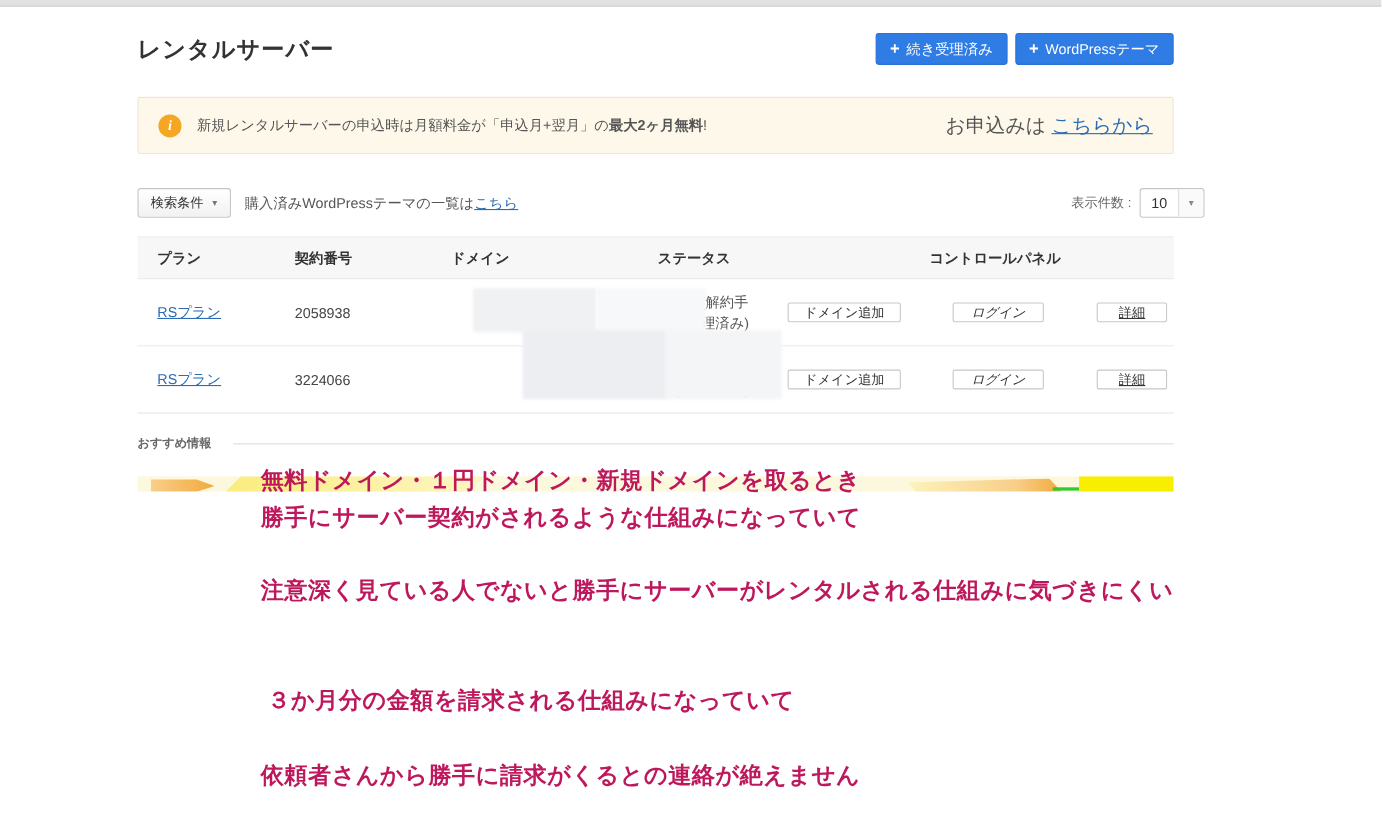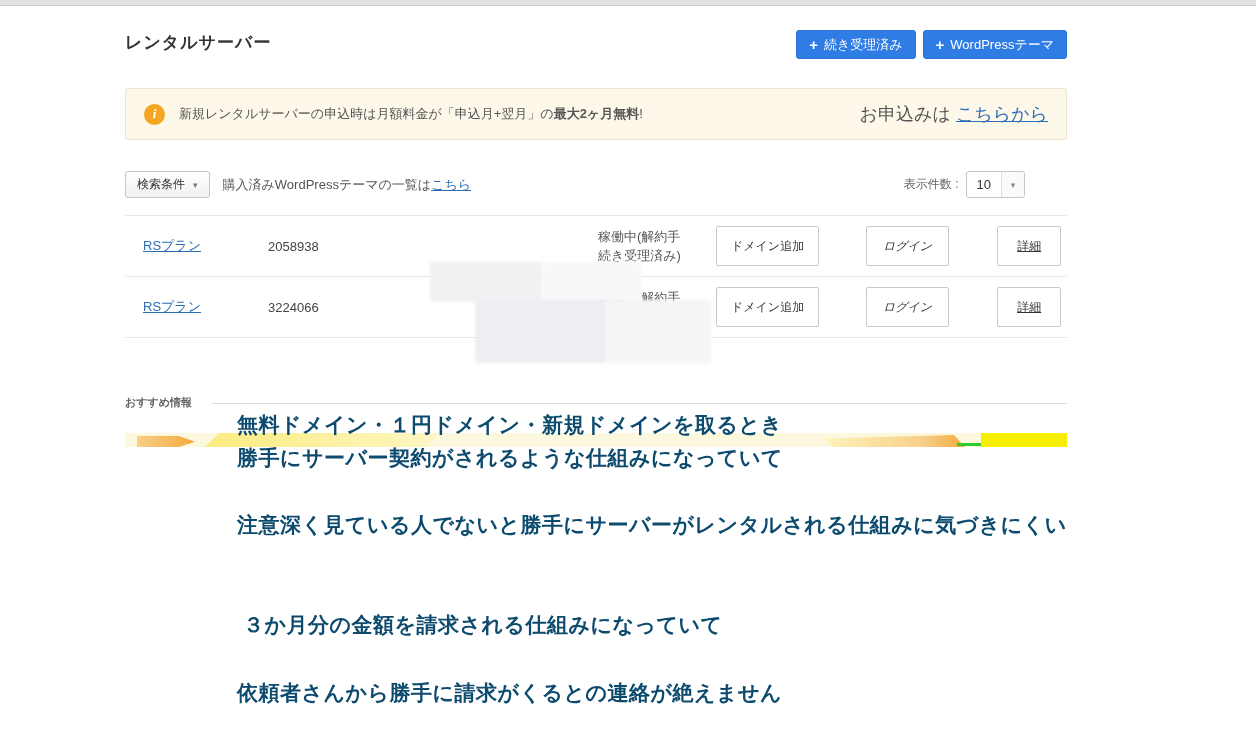--- a/index.html
+++ b/index.html
@@ -3,39 +3,39 @@
 <meta charset="utf-8">
 <style>
   * { margin:0; padding:0; box-sizing:border-box; }
   html,body { width:1256px; height:741px; background:#fff;
     font-family:"Liberation Sans","DejaVu Sans",sans-serif; }
   .screen { position:relative; width:1256px; height:741px; overflow:hidden; background:#fff; }
 
   .topbar { position:absolute; top:0; left:0; width:1256px; height:6px;
     background:#e2e2e2; border-bottom:1px solid #cdcdcd; }
 
-  .page-title { position:absolute; left:125px; top:31px; font-size:17px; font-weight:bold; color:#333; letter-spacing:1px; }
+  .page-title { position:absolute; left:125px; top:31px; font-size:21px; font-weight:bold; color:#333; letter-spacing:1px; }
 
   .hdr-buttons { position:absolute; top:30px; left:806px; width:261px; display:flex; gap:7px; justify-content:flex-end; }
   .btn-blue { height:29px; background:#2e7ce4; color:#fff; border:1px solid #2a72d4;
     border-radius:3px; font-size:13px; padding:0 12px; display:flex; align-items:center; gap:6px;
     cursor:pointer; font-family:inherit; white-space:nowrap; }
   .btn-blue .plus { font-weight:bold; font-size:15px; }
 
   .notice { position:absolute; left:125px; top:88px; width:942px; height:52px;
     background:#fdf8e9; border:1px solid #efe7cd; border-radius:2px;
     display:flex; align-items:center; }
   .info-icon { width:21px; height:21px; min-width:21px; border-radius:50%; background:#f5a623; color:#fff;
     display:flex; align-items:center; justify-content:center; font-size:13px; font-weight:bold;
     font-family:"Liberation Serif","DejaVu Serif",serif; font-style:italic; margin-left:18px; }
   .notice-text { margin-left:14px; font-size:13px; color:#555; }
   .notice-right { margin-left:auto; margin-right:18px; font-size:18px; color:#555; white-space:nowrap; }
   a.lnk { color:#2a6db5; text-decoration:underline; cursor:pointer; }
 
-  .filter-row { position:absolute; left:125px; top:171px; width:900px; height:27px;
+  .filter-row { position:absolute; left:125px; top:171px; width:970px; height:27px;
     display:flex; align-items:center; }
   .search-btn { height:27px; padding:0 11px; background:linear-gradient(#ffffff,#f1f1f1);
     border:1px solid #c6c6c6; border-radius:3px; font-size:12px; color:#333;
     display:flex; align-items:center; gap:8px; cursor:pointer; font-family:inherit; }
   .search-btn .chev { font-size:9px; color:#777; }
   .theme-text { margin-left:13px; font-size:13px; color:#555; }
   .count-area { margin-left:auto; display:flex; align-items:center; font-size:12px; color:#666;text-align:right; }
   .count-select { display:flex; height:27px; border:1px solid #c6c6c6; border-radius:3px;
     background:#fff; margin-left:7px; overflow:hidden; cursor:pointer; }
   .count-value { padding:0 10px; display:flex; align-items:center; font-size:13px; color:#333; }
@@ -47,21 +47,21 @@
   .trow { display:flex; align-items:center; border-bottom:1px solid #e6e6e6; }
   .thead { height:38px; background:#f7f7f7; font-size:13px; font-weight:bold; color:#333; }
   .tbody-row { height:61px; background:#fff; font-size:13px; }
   .c1 { width:125px; padding-left:18px; }
   .c2 { width:142px; padding-left:18px; }
   .c3 { width:190px; padding-left:18px; }
   .c4 { width:247px; padding-left:16px; display:flex; align-items:center; }
   .c5 { flex:1; padding-left:16px; display:flex; align-items:center; }
   .contract { color:#444; }
   .status-text { width:112px; color:#555; line-height:19px; font-size:13px; }
-  .btn-plain { height:40px; background:#fff; border:1px solid #c8c8c8; border-radius:2px;
+  .btn-plain { height:18px; background:#fff; border:1px solid #c8c8c8; border-radius:2px;
     font-size:12px; color:#333; padding:0 14px; cursor:pointer; font-family:inherit; white-space:nowrap; }
   .btn-add { margin-left:6px; }
   .btn-login { margin-left:21px; padding:0 16px;font-style:italic; }
   .btn-detail { margin-left:48px; padding:0 19px;text-decoration:underline; }
 
   .redact { position:absolute; border-radius:2px; filter:blur(1.5px); }
   .redact-1a { left:430px; top:262px; width:112px; height:40px; background:#f0f1f3; }
   .redact-1b { left:542px; top:262px; width:100px; height:40px; background:#f7f8f9; }
   .redact-2  { left:475px; top:300px; width:236px; height:63px;
     background:linear-gradient(90deg,#eceef1 55%,#f4f5f7 55%); }
@@ -76,21 +76,21 @@
     clip-path:polygon(0 15%,72% 15%,100% 60%,72% 100%,0 100%); }
   .bs-poly1 { position:absolute; left:80px; top:0; width:235px; height:14px;
     background:linear-gradient(90deg,#fbec7e,#fdf6c4);
     clip-path:polygon(6% 0,100% 0,94% 100%,0 100%); }
   .bs-poly2 { position:absolute; left:700px; top:2px; width:140px; height:12px;
     background:linear-gradient(90deg,#fdf3bb,#f8cf8a 70%,#f3a93c);
     clip-path:polygon(0 30%,92% 0,100% 100%,6% 100%); }
   .bs-green { position:absolute; left:832px; bottom:1px; width:24px; height:3px; background:#2ecc2e; }
   .bs-yellow { position:absolute; left:856px; top:0; width:86px; height:14px; background:#f8ee00; }
 
-  .ann { position:absolute; font-size:21px; font-weight:bold; color:#0c4a6e; white-space:nowrap; letter-spacing:0.5px; }
+  .ann { position:absolute; font-size:21px; font-weight:bold; color:#be185d; white-space:nowrap; letter-spacing:0.5px;margin-top:12px; }
   .ann-0 { left:237px; top:411px; }
   .ann-1 { left:237px; top:444px; }
   .ann-2 { left:237px; top:511px; }
   .ann-3 { left:237px; top:579px; }
   .ann-4 { left:243px; top:611px; }
   .ann-5 { left:237px; top:679px; }
 </style>
 </head>
 <body>
 
@@ -126,20 +126,27 @@
     <span class="count-area">
       <span>表示件数 :</span>
       <span class="count-select">
         <span class="count-value">10</span>
         <span class="count-arrow">▾</span>
       </span>
     </span>
   </div>
 
   <div class="table">
+    <div class="trow thead">
+      <div class="c1">プラン</div>
+      <div class="c2">契約番号</div>
+      <div class="c3">ドメイン</div>
+      <div class="c4">ステータス</div>
+      <div class="c5">コントロールパネル</div>
+    </div>
 
     <div class="trow tbody-row">
       <div class="c1"><a class="lnk">RSプラン</a></div>
       <div class="c2 contract">2058938</div>
       <div class="c3"></div>
       <div class="c4">
         <div class="status-text">
           <div>稼働中(解約手</div>
           <div>続き受理済み)</div>
         </div>

